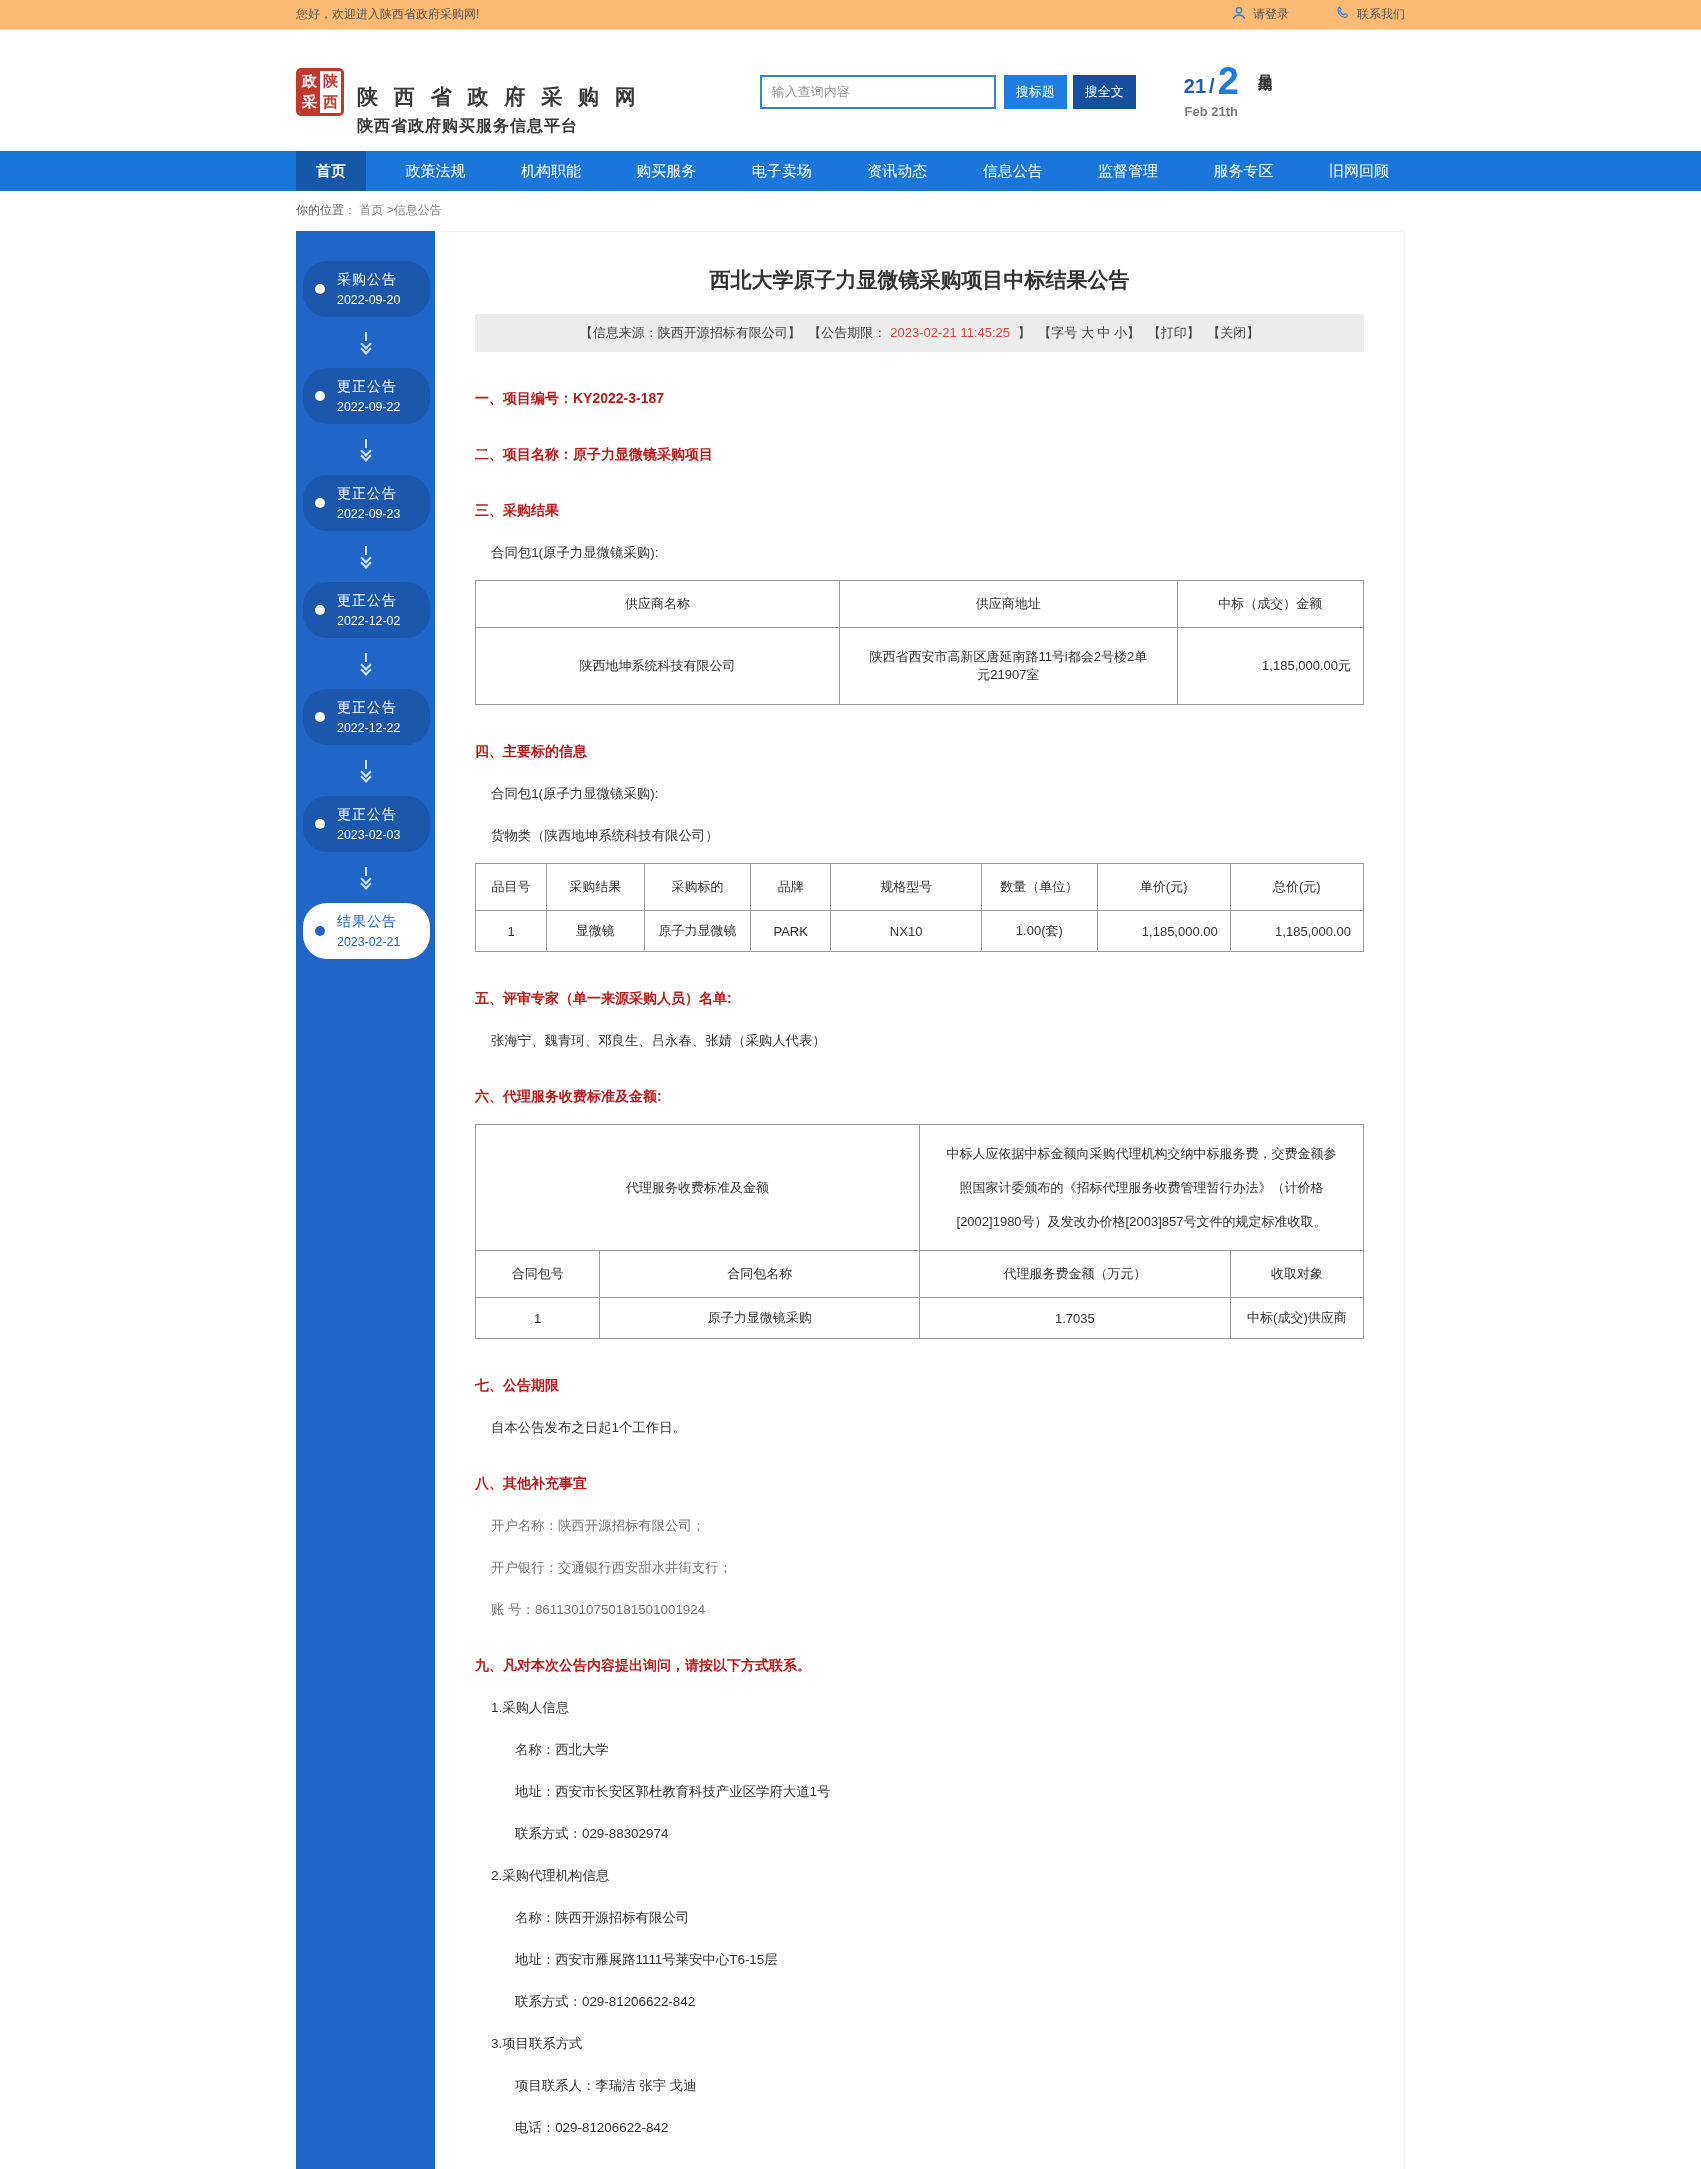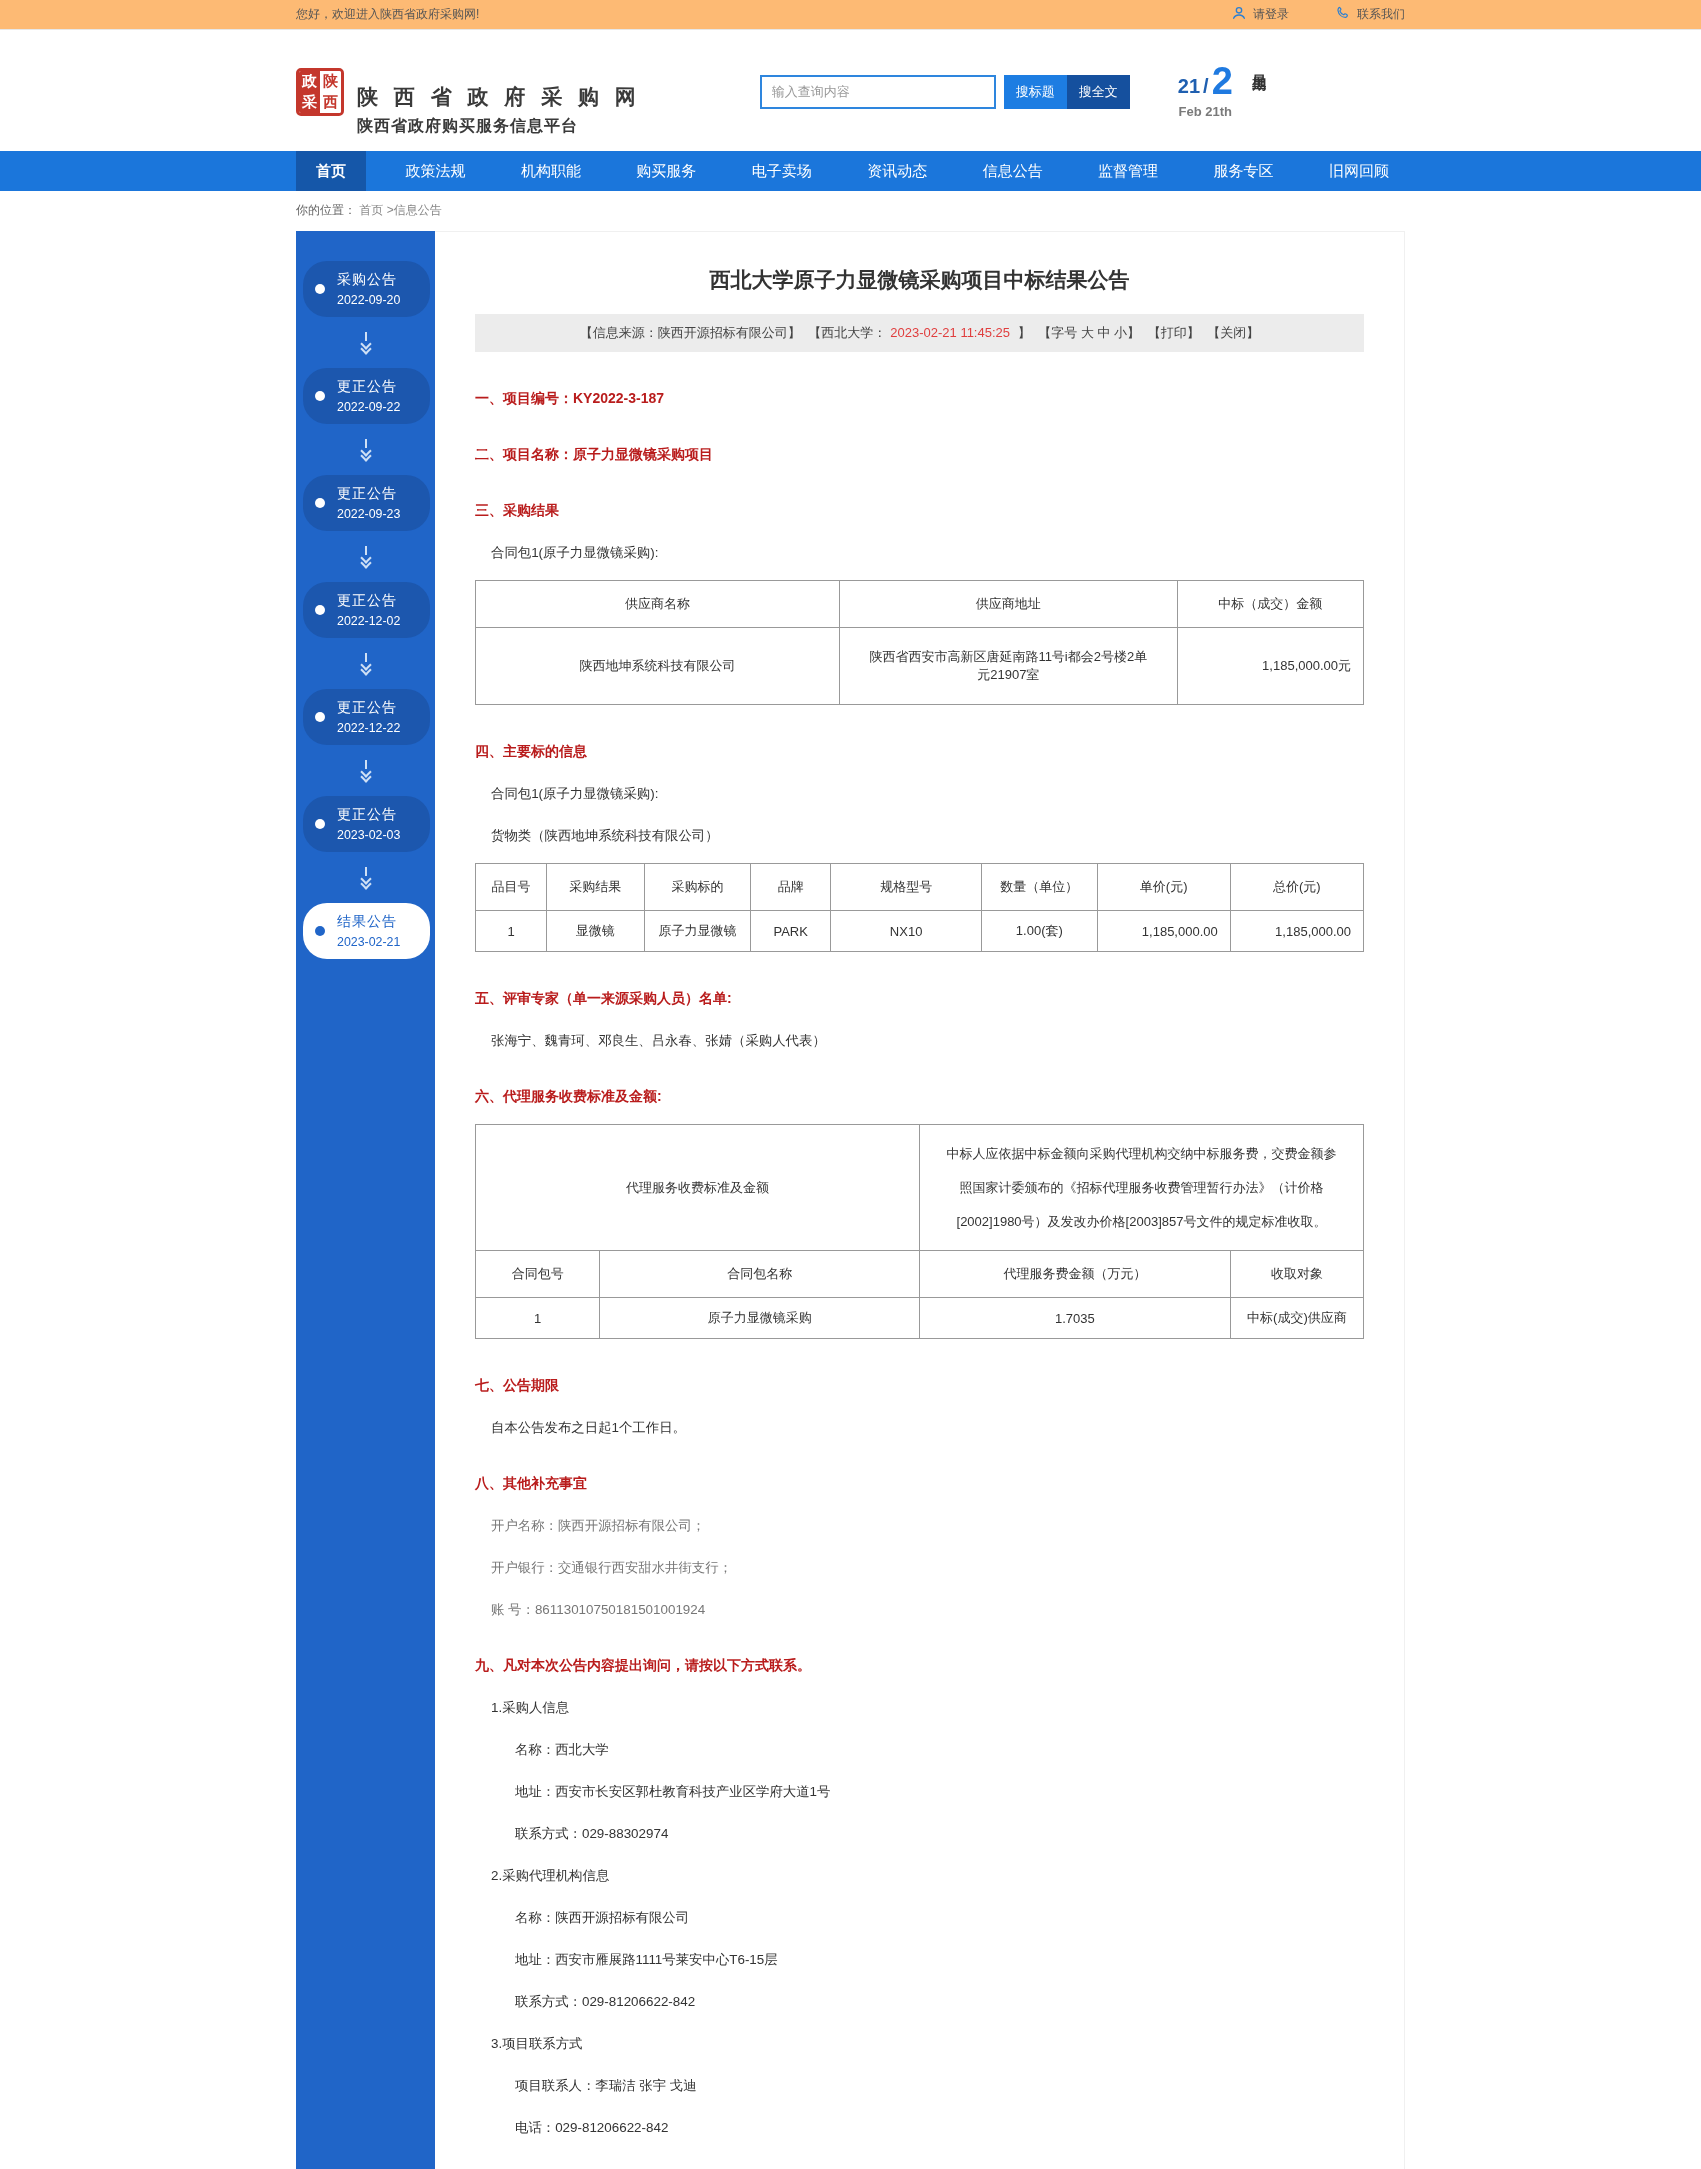--- a/index.html
+++ b/index.html
@@ -20,21 +20,21 @@
   .seal-red { background: #c4372c; color: #fff; }
   .seal-white { background: #fff; color: #c4372c; }
   .site-titles { margin-left: 13px; margin-top: 37px; }
   .site-title { font-size: 21px; font-weight: bold; color: #3a3a3a; letter-spacing: 5px; }
   .site-subtitle { font-size: 16px; font-weight: bold; color: #3a3a3a; margin-top: 5px; letter-spacing: 1px; }
   .search-wrap { margin-left: 119px; display: flex; align-items: center; }
   .search-input { width: 236px; height: 34px; border: 2px solid #2e86de; padding: 0 10px; font-size: 13px; color: #333; outline: none; font-family: inherit; }
   .search-input::placeholder { color: #999; }
   .btn-search { height: 34px; padding: 0 12px; border: none; color: #fff; font-size: 13px; cursor: pointer; font-family: inherit; }
   .btn-title { background: #1d7de2; margin-left: 8px; }
-  .btn-full { background: #15509e; }
+  .btn-full { background: #15509e; margin-left: 6px; }
   .date-block { margin-left: 48px; display: flex; align-items: center; }
   .date-nums { text-align: center; }
   .date-line1 { display: flex; align-items: flex-end; justify-content: center; color: #1f5fb0; }
   .date-day { font-size: 20px; font-weight: bold; }
   .date-slash { font-size: 20px; font-weight: bold; margin: 0 3px; }
   .date-month { font-size: 38px; font-weight: bold; color: #1f7ae0; line-height: 0.9; }
   .date-en { font-size: 13px; font-weight: bold; color: #7a7a7a; margin-top: 6px; }
   .date-weekday { writing-mode: vertical-rl; letter-spacing: 3px; font-size: 14px; font-weight: bold; color: #333; margin-left: 18px; height: 57px; }
 
   
@@ -227,21 +227,21 @@
       <div class="lbl">结果公告</div>
       <div class="dt">2023-02-21</div>
     </div>
   </div>
 
   <div class="content">
     <div class="art-title">西北大学原子力显微镜采购项目中标结果公告</div>
 
     <div class="meta-bar">
       <span>【信息来源：陕西开源招标有限公司】</span>
-      <span>【西北大学：</span><span class="meta-red">2023-02-21 11:45:25</span><span> 】</span>
+      <span>【公告期限：</span><span class="meta-red">2023-02-21 11:45:25</span><span> 】</span>
       <span class="meta-btn">【字号 大 中 小】</span>
       <span class="meta-btn">【打印】</span>
       <span class="meta-btn">【关闭】</span>
     </div>
 
     <div class="sec-head">一、项目编号：KY2022-3-187</div>
     <div class="sec-head">二、项目名称：原子力显微镜采购项目</div>
     <div class="sec-head">三、采购结果</div>
     <div class="para">合同包1(原子力显微镜采购):</div>
 

